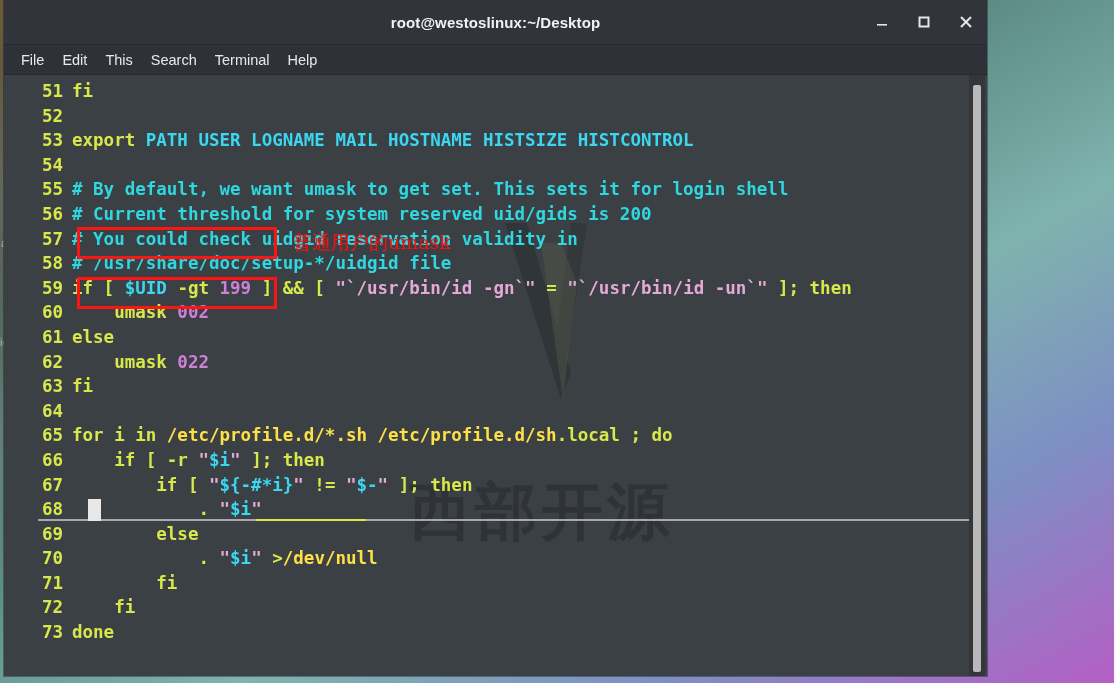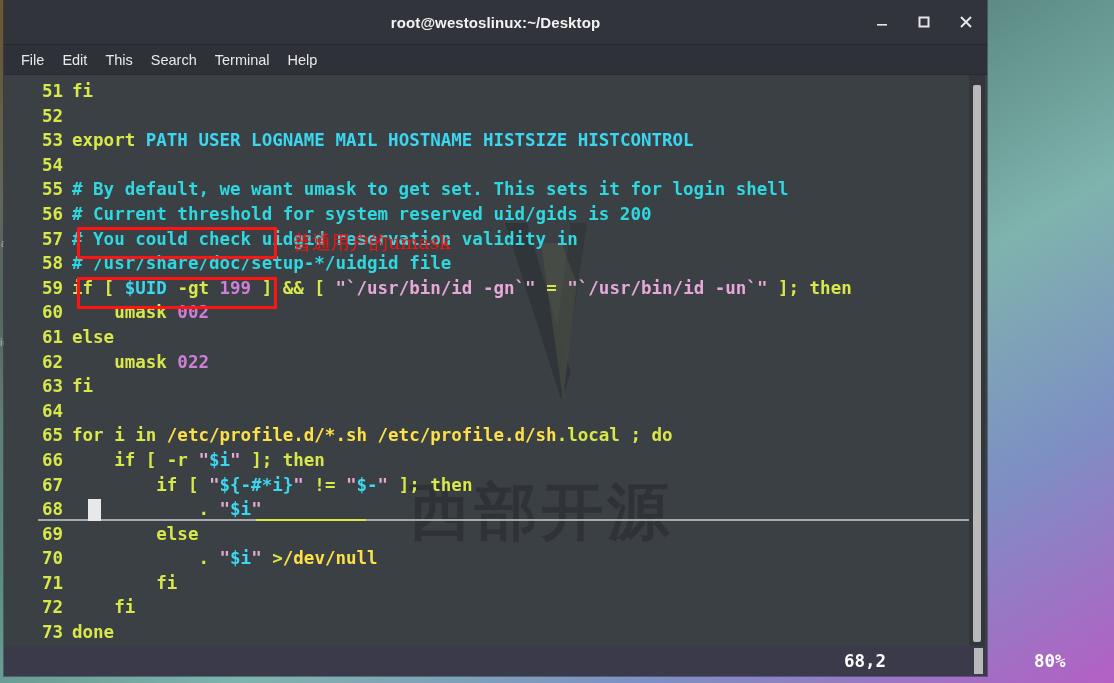--- a/index.html
+++ b/index.html
@@ -286,20 +286,15 @@
       <div class="annot-box" style="left:73px; top:152px; width:200px; height:32px;"></div>
       <div class="annot-text" style="left:289px; top:155px;">普通用户的umask</div>
 
       <div class="annot-box" style="left:73px; top:202px; width:200px; height:32px;"></div>
 
       <div id="scrollbar-track">
         <div id="scrollbar-thumb"></div>
       </div>
     </div>
 
-    <div id="statusline">
-      <div id="st-pos">68,2</div>
-      <div id="st-pct">80%</div>
-      <div id="st-sbar"></div>
-    </div>
 
   </div>
 </div>
 
 </body></html>

